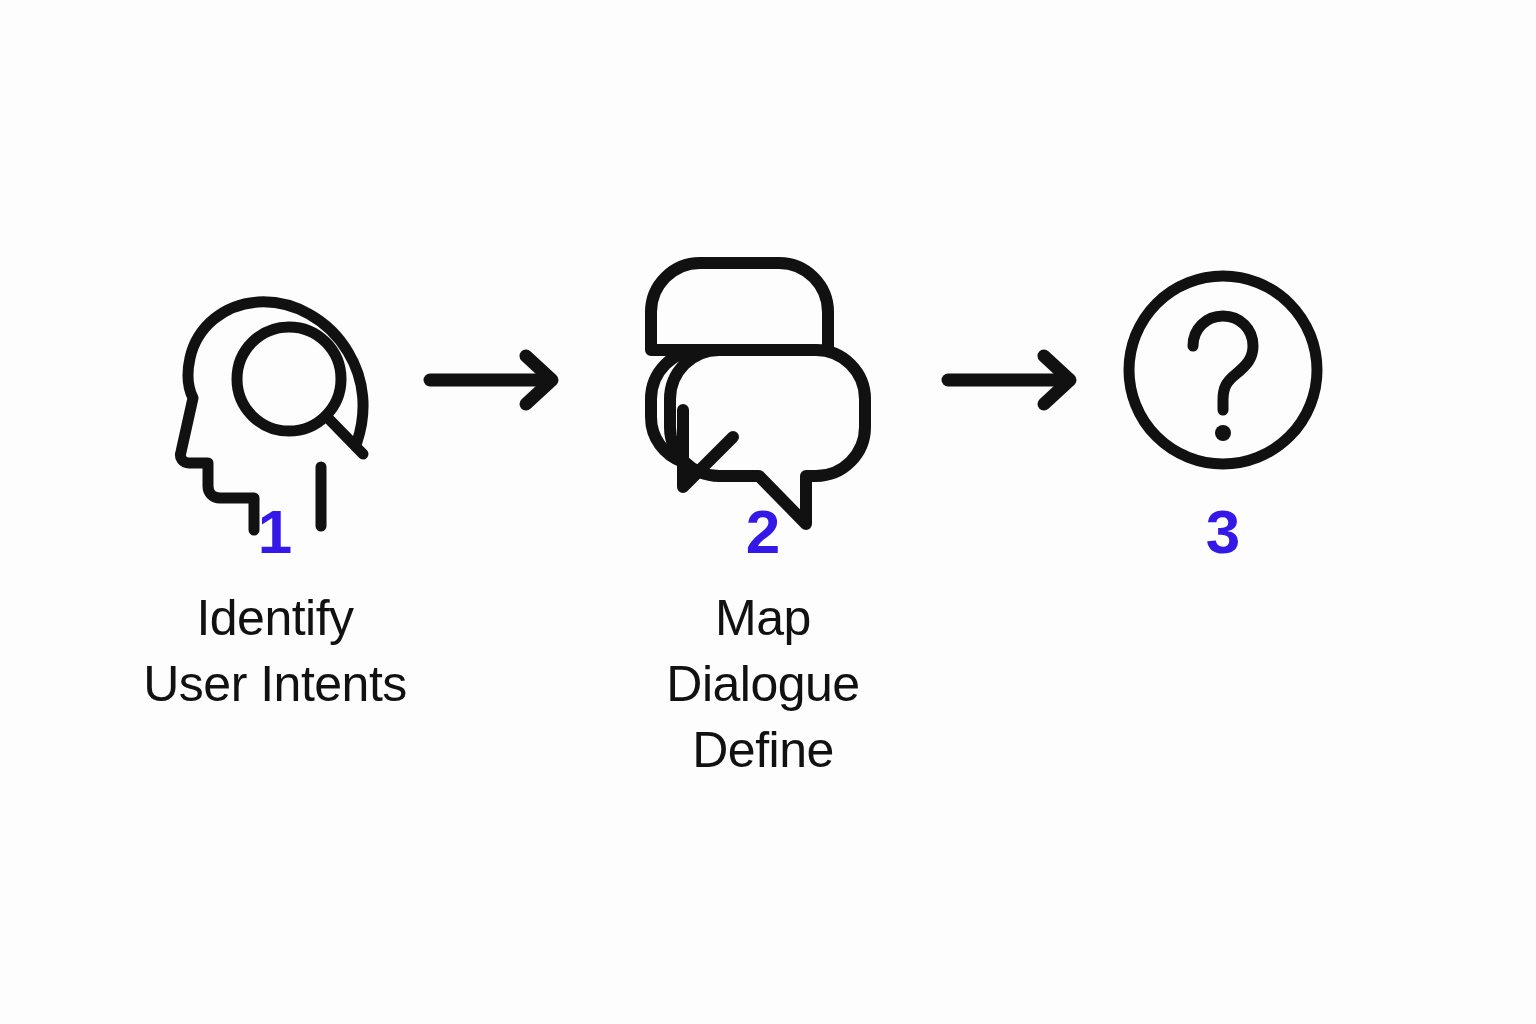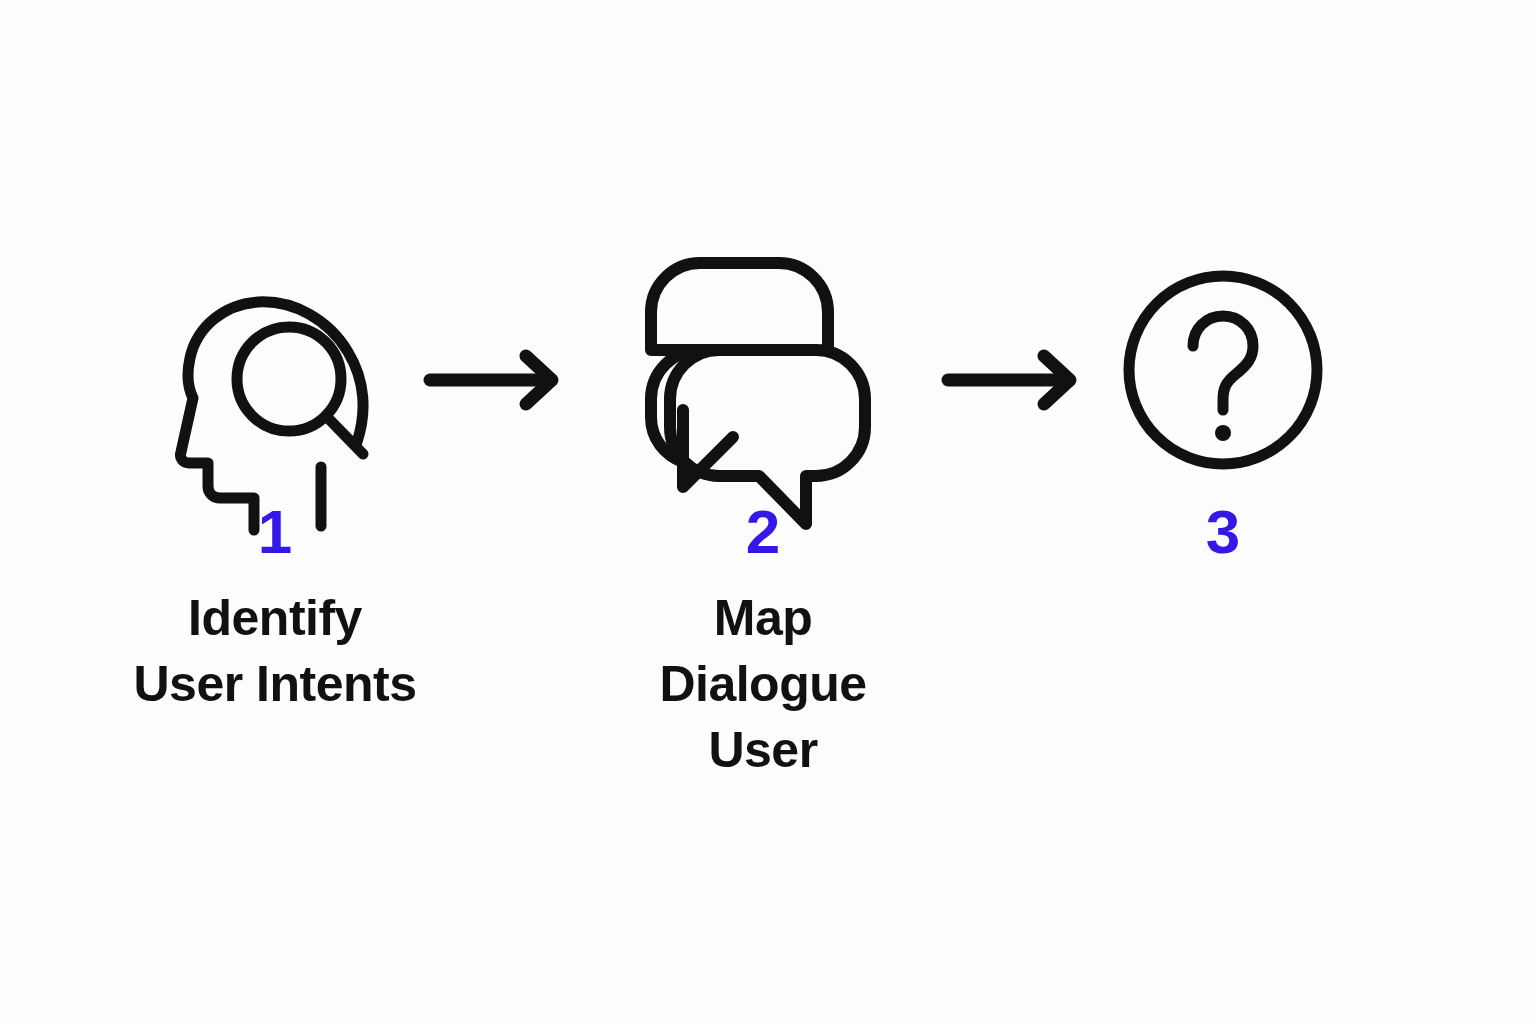--- a/index.html
+++ b/index.html
@@ -58,21 +58,21 @@
     line-height: 62px;
     font-weight: 700;
     color: #3318e8;
     letter-spacing: 0px;
   }
 
   .step-label {
     margin-top: 22px;
     font-size: 50px;
     line-height: 1.32;
-    font-weight: 700;
+    font-weight: 400;
     color: #111111;
     letter-spacing: -0.5px;
     white-space: pre-line;
   }
 
   
   .arrow {
     position: absolute;
     top: 345px;
     width: 150px;
@@ -153,21 +153,21 @@
                      C 51 214 29 192 29 165
                      L 29 137
                      C 29 110 51 88 78 88
                      Z"></path>
           </svg>
         </span>
       </div>
       <div class="step-number">2</div>
       <div class="step-label">Map
 Dialogue
-User</div>
+Define</div>
     </div>
 
     <div class="step step-3">
       <div class="icon-box">
         <span>
           <svg width="200" height="200" viewBox="0 0 200 200" fill="none" stroke="#111111" stroke-width="11" stroke-linecap="round" stroke-linejoin="round">
             <circle cx="100" cy="100" r="94"></circle>
             <path d="M70 76
                      C 70 59 83 46 100 46
                      C 117 46 130 59 130 76

